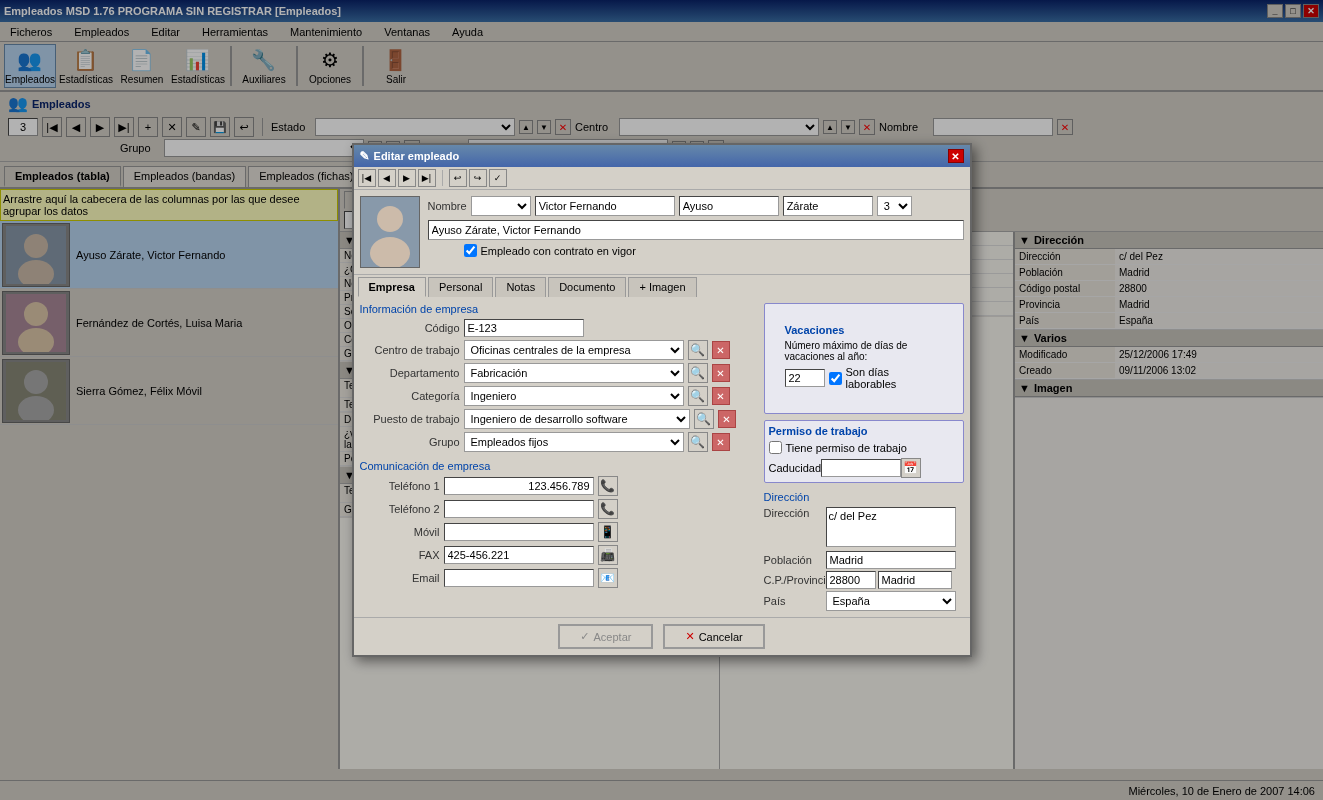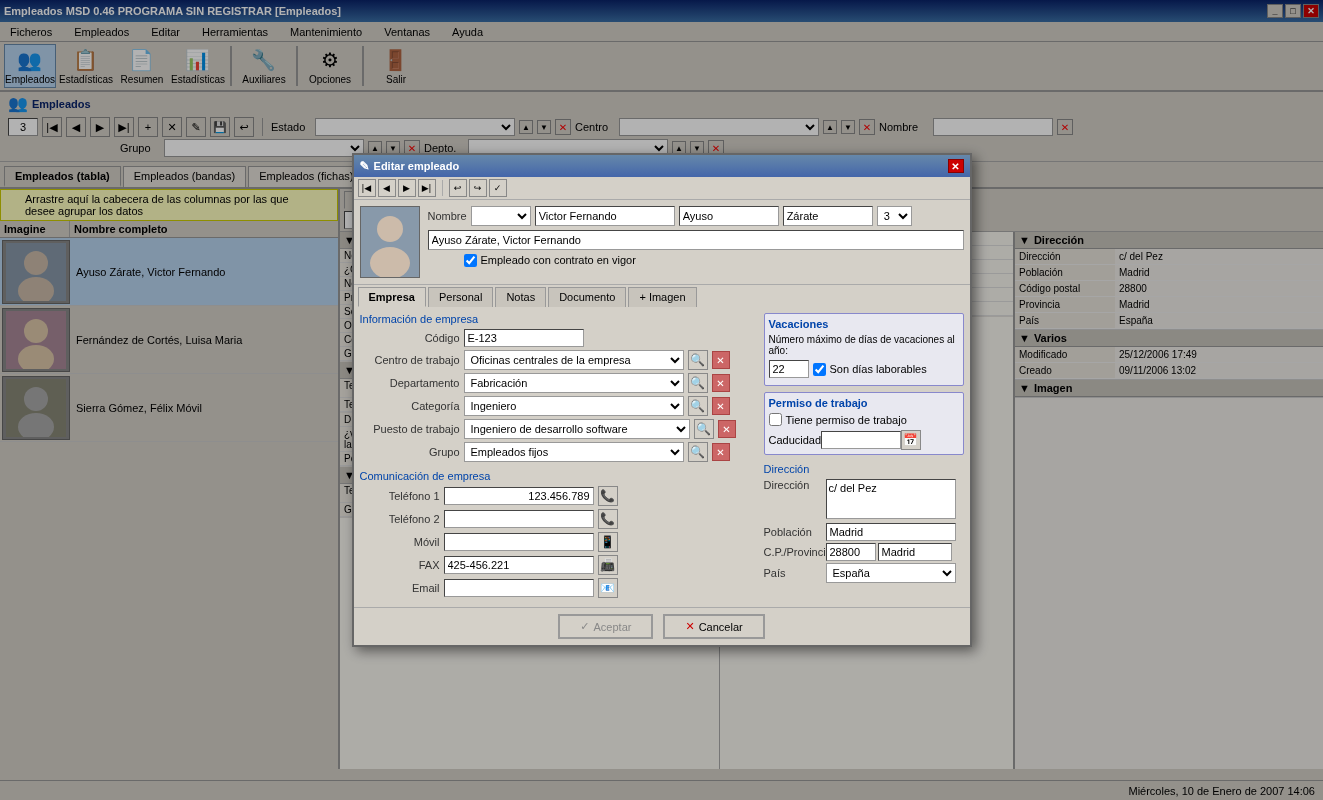--- a/index.html
+++ b/index.html
@@ -270,21 +270,21 @@
       height: 20px; border: 1px inset #999; background: white;
       font-size: 11px; padding: 0 3px;
     }
     .modal-fullname-row {
       display: flex; align-items: center; margin-bottom: 4px;
     }
     .modal-fullname-input {
       height: 20px; border: 1px inset #999; background: white;
       font-size: 11px; padding: 0 3px; flex: 1;
     }
-    .modal-check-row { display: flex; align-items: flex-start; gap: 4px; padding-left: 36px; }
+    .modal-check-row { display: flex; align-items: center; gap: 4px; padding-left: 36px; }
 
     
     .modal-tabs {
       display: flex;
       padding: 2px 4px 0 4px;
       gap: 2px;
     }
     .modal-tab {
       padding: 3px 10px;
       border: 1px solid #999; border-bottom: none;
@@ -331,21 +331,21 @@
     .field-del-btn {
       width: 18px; height: 18px; background: #cc6666;
       border: 1px solid #aa4444; cursor: pointer; color: white;
       display: flex; align-items: center; justify-content: center; font-size: 10px;
     }
 
     
     .vacat-section {
       border: 1px solid #8888cc;
       border-radius: 2px;
-      padding: 4px;
+      padding: 20px;
       background: #e8e8f0;
       margin-bottom: 6px;
     }
     .vacat-title { color: #0044aa; font-weight: bold; margin-bottom: 4px; }
     .vacat-row { display: flex; align-items: center; gap: 4px; margin-bottom: 3px; }
     .vacat-input {
       width: 40px; height: 18px; border: 1px inset #999;
       background: white; font-size: 11px; padding: 0 3px;
     }
 
@@ -381,21 +381,21 @@
     }
     .btn-cancel {
       padding: 4px 20px; background: #d4d0c8; border: 2px solid #999;
       cursor: pointer; font-size: 11px; display: flex; align-items: center; gap: 4px;
     }
 
     
     .group-hint {
       background: #ffffc0;
       border: 1px solid #cccc00;
-      padding: 3px 24px;
+      padding: 3px 2px;
       font-size: 11px;
     }
 
     
     .counter-row {
       display: flex;
       align-items: center;
       gap: 4px;
       padding: 2px 4px;
       background: #d4d0c8;
@@ -477,21 +477,21 @@
       border-bottom: 1px solid #ddd;
       font-size: 10px;
     }
     .check-green { color: #008000; font-weight: bold; }
     .check-red { color: #cc0000; }
   </style>
 </head>
 <body>
 
 <div class="title-bar">
-  <span>Empleados MSD 0.46 PROGRAMA SIN REGISTRAR [Empleados]</span>
+  <span>Empleados MSD 1.76 PROGRAMA SIN REGISTRAR [Empleados]</span>
   <div class="title-bar-controls">
     <div class="title-btn">_</div>
     <div class="title-btn">□</div>
     <div class="title-btn" style="background:#cc0000;color:white;">✕</div>
   </div>
 </div>
 
 <div class="menu-bar">
   <span class="menu-item">Ficheros</span>
   <span class="menu-item">Empleados</span>
@@ -589,24 +589,20 @@
   <div class="tab">Empleados (bandas)</div>
   <div class="tab">Empleados (fichas)</div>
 </div>
 
 <div style="display:flex; height:calc(800px - 22px - 20px - 50px - 80px - 28px - 20px); overflow:hidden; background:#d4d0c8;">
 
   <div class="employee-list">
 
     <div class="group-hint">Arrastre aquí la cabecera de las columnas por las que desee agrupar los datos</div>
 
-    <div style="display:flex; background:#d4d0c8; border-bottom:1px solid #999; font-weight:bold; font-size:10px;">
-      <div style="width:70px; padding:2px 4px; border-right:1px solid #aaa;">Imagine</div>
-      <div style="flex:1; padding:2px 4px;">Nombre completo</div>
-    </div>
 
     <div class="list-row selected">
       <div class="emp-img">
         <svg width="60" height="58" viewBox="0 0 60 58">
           <rect width="60" height="58" fill="#8899aa"></rect>
           <circle cx="30" cy="20" r="12" fill="#ccbbaa"></circle>
           <ellipse cx="30" cy="48" rx="18" ry="14" fill="#ccbbaa"></ellipse>
         </svg>
       </div>
       <div class="emp-name">Ayuso Zárate, Victor Fernando</div>

